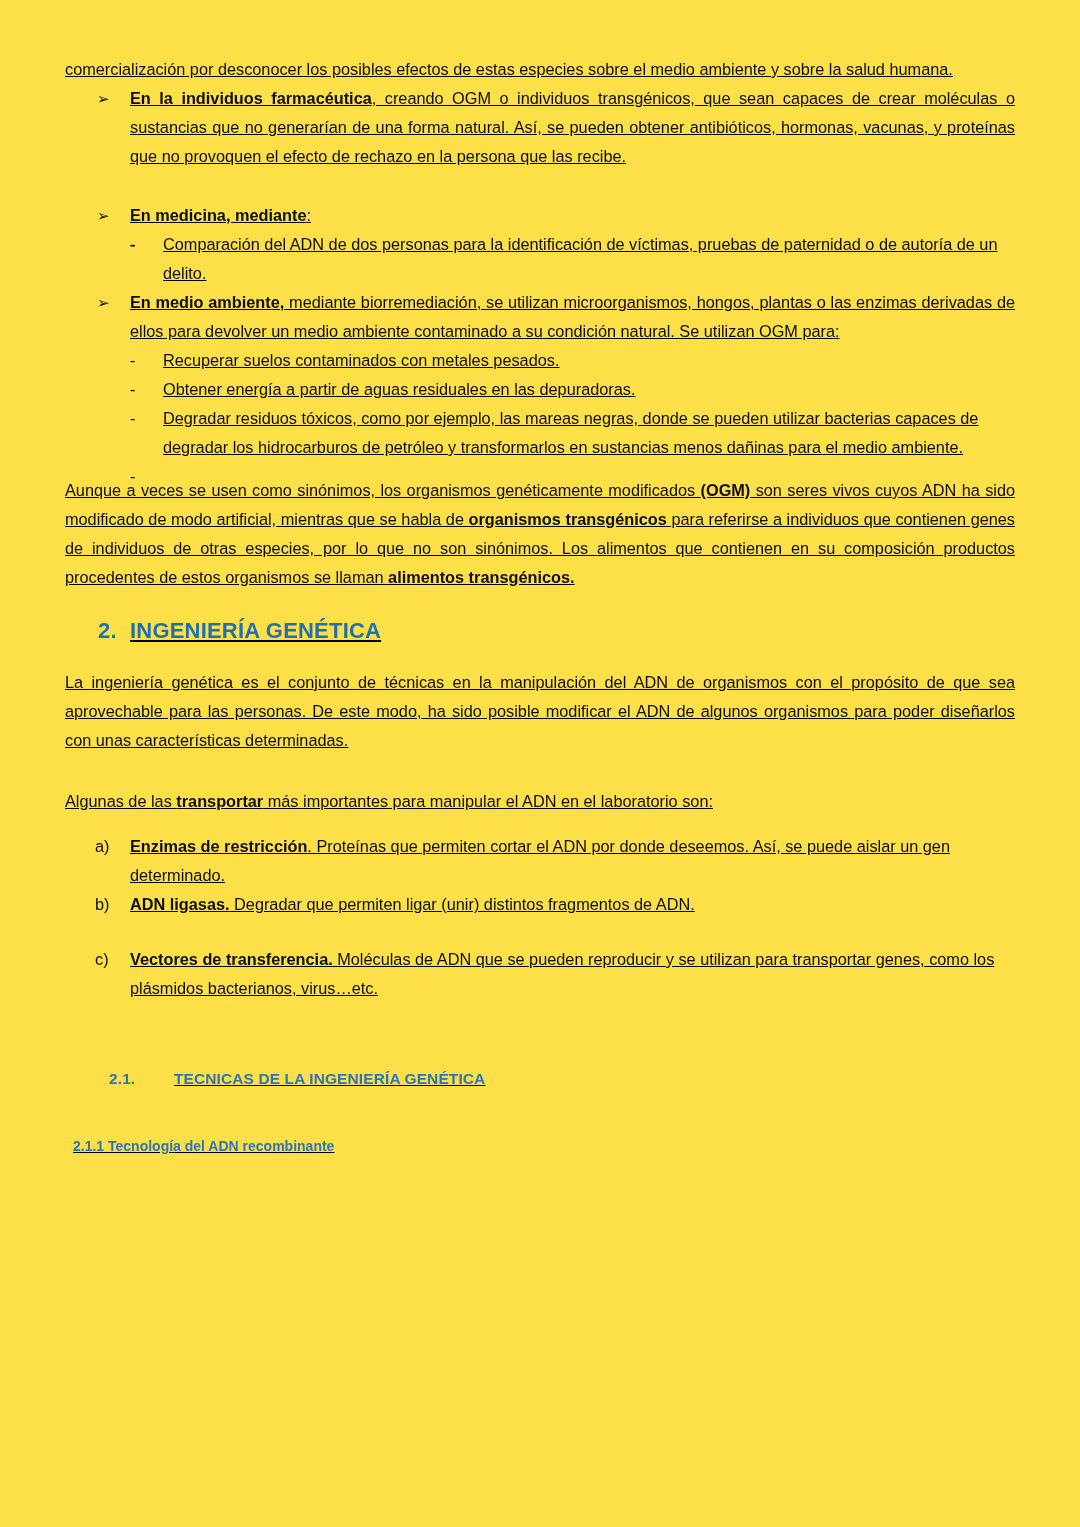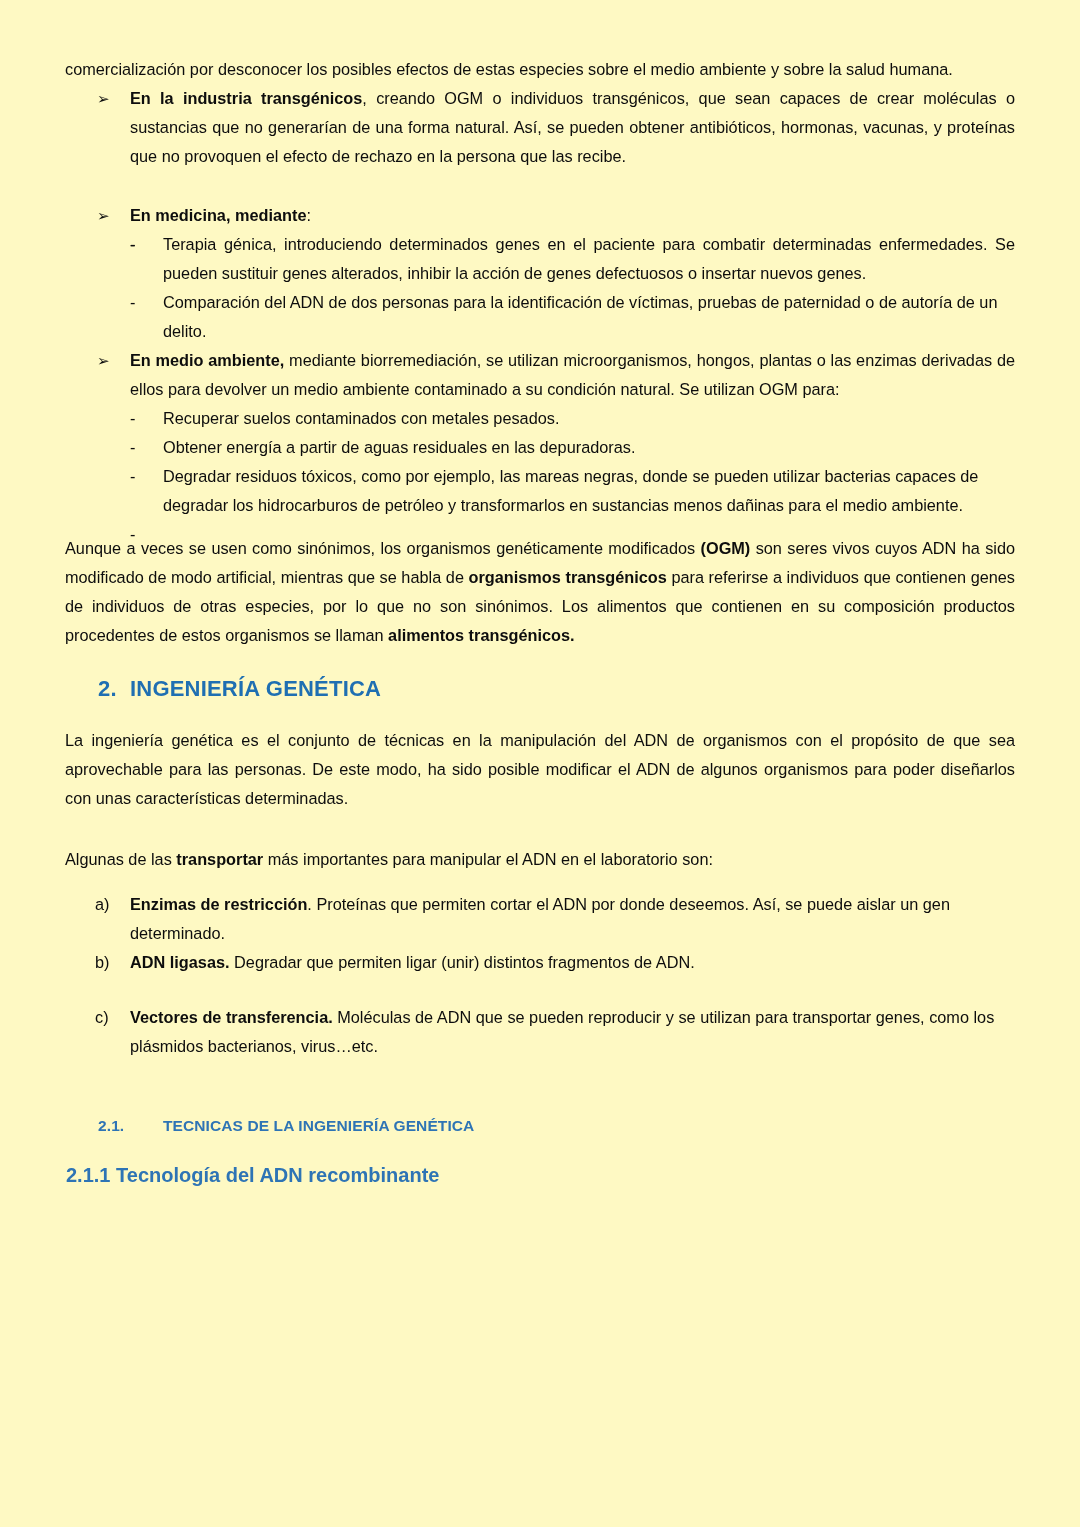--- a/index.html
+++ b/index.html
@@ -12,23 +12,24 @@
     width: 1080px;
     height: 1527px;
     font-family: "Liberation Sans", sans-serif;
     color: #000000;
     -webkit-font-smoothing: antialiased;
   }
   .page {
     position: relative;
     width: 1080px;
     height: 1527px;
-    background: #fef9c3;
+    background: #fde047;
     box-sizing: border-box;
     padding: 55px 65px 0 65px;
+    text-decoration: underline;
   }
 
   
   p.body {
     margin: 0;
     font-size: 16.3px;
     line-height: 29px;
     text-align: justify;
     color: #0d0d0d;
   }
@@ -111,42 +112,42 @@
     left: 33px;
     top: 0;
     font-size: 22px;
     line-height: 34px;
     font-weight: bold;
     color: #1F6FB2;
   }
 
   .h2-sec {
     position: relative;
-    margin: 0;
+    margin: 11px;
     padding-left: 98px;
     font-size: 15.5px;
     line-height: 26px;
     font-weight: bold;
     color: #2E74B5;
     letter-spacing: .1px;
   }
   .h2-num {
     position: absolute;
     left: 33px;
     top: 0;
     font-size: 15.5px;
     line-height: 26px;
     font-weight: bold;
     color: #2E74B5;
   }
 
   .h3-sec {
     position: relative;
-    margin: 1px;
-    font-size: 20px;
+    margin: 8px;
+    font-size: 14px;
     line-height: 26px;
     font-weight: bold;
     color: #2E74B5;
   }
   .sp-14 { height: 14px; }
   .sp-16 { height: 16px; }
   .sp-20 { height: 20px; }
   .sp-22 { height: 22px; }
   .sp-26 { height: 26px; }
   .sp-30 { height: 30px; }
@@ -154,36 +155,35 @@
 </style>
 </head>
 <body>
 
 <div class="page">
 
   <p class="body ragged">comercialización por desconocer los posibles efectos de estas especies sobre el medio ambiente y sobre la salud humana.</p>
 
   <div class="arrow-item">
     <span class="arrow-marker">➢</span>
-    <strong>En la industria transgénicos</strong><span>, creando OGM o individuos transgénicos,  que sean capaces de crear moléculas o sustancias que no generarían de una forma natural. Así, se pueden obtener antibióticos, hormonas, vacunas, y proteínas que no provoquen el efecto de rechazo en la persona que las recibe.</span>
+    <strong>En la individuos farmacéutica</strong><span>, creando OGM o individuos transgénicos,  que sean capaces de crear moléculas o sustancias que no generarían de una forma natural. Así, se pueden obtener antibióticos, hormonas, vacunas, y proteínas que no provoquen el efecto de rechazo en la persona que las recibe.</span>
   </div>
 
   <div class="sp-30"></div>
 
   <div class="arrow-item ragged">
     <span class="arrow-marker">➢</span>
     <strong>En medicina, mediante</strong><span>:</span>
   </div>
 
   <div class="dash-item">
     <span class="dash-marker">-</span>
   </div>
   <div class="dash-item">
     <span class="dash-marker">-</span>
-    <span>Terapia génica, introduciendo determinados genes en el paciente para combatir determinadas enfermedades. Se pueden sustituir genes alterados, inhibir la acción de genes defectuosos o insertar nuevos genes.</span>
   </div>
   <div class="dash-item ragged">
     <span class="dash-marker">-</span>
     <span>Comparación del ADN de dos personas para la identificación de víctimas, pruebas de paternidad o de autoría de un delito.</span>
   </div>
 
   <div class="arrow-item">
     <span class="arrow-marker">➢</span>
     <strong>En medio ambiente,</strong><span> mediante biorremediación, se utilizan microorganismos, hongos, plantas o las enzimas derivadas de ellos para devolver un medio ambiente contaminado a su condición natural. Se utilizan OGM para:</span>
   </div>

